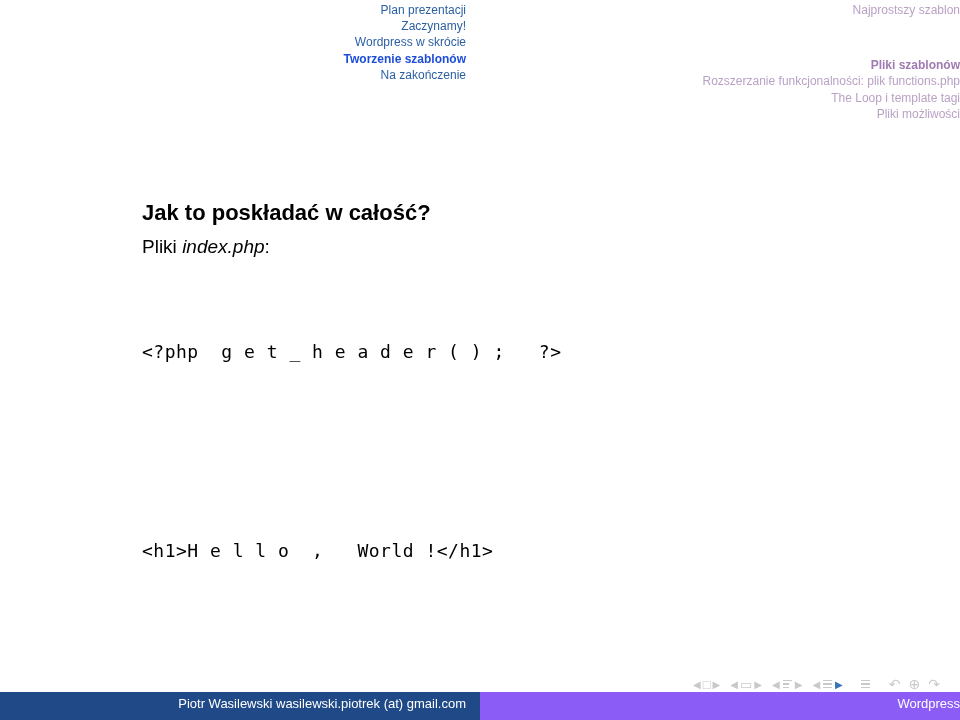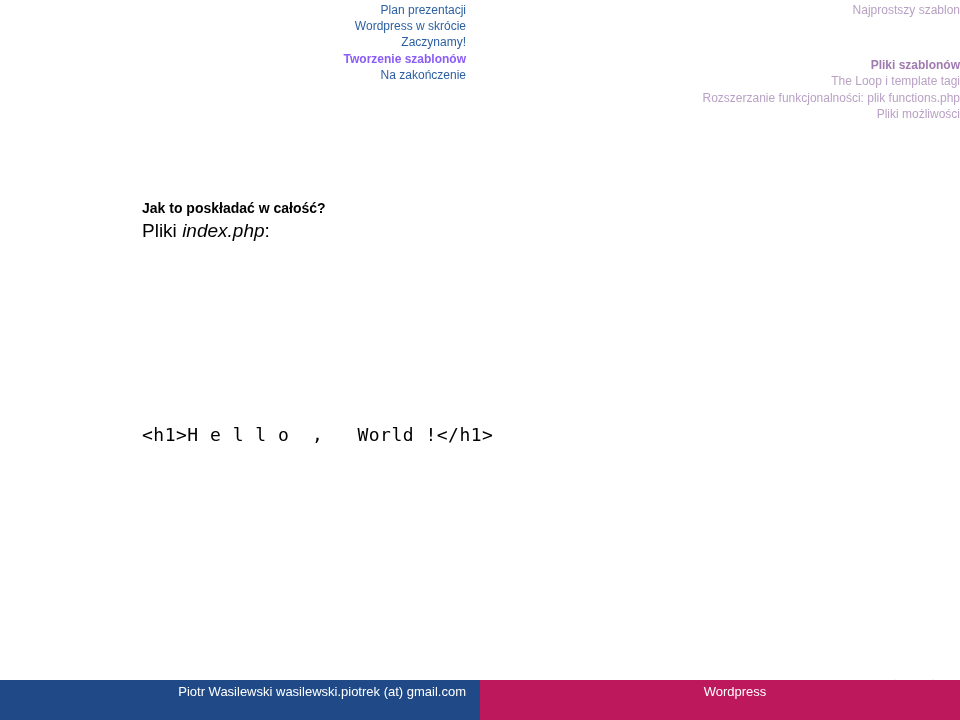--- a/index.html
+++ b/index.html
@@ -16,39 +16,39 @@
     padding: 2px 0 8px 0;
     font-size: 12px;
     line-height: 1.35;
   }
   .header-left {
     width: 480px;
     text-align: right;
     padding-right: 14px;
     color: #2b5fa2;
   }
-  .header-left .bold-line { font-weight: bold; color: #8b5cf6; }
+  .header-left .bold-line { font-weight: bold; color: #1d4ed8; }
   .header-right {
     width: 480px;
     text-align: right;
     padding-left: 0;
     color: #b9a1c4;
   }
   .header-right .bold-line { font-weight: bold; color: #a07ab0; margin-top: 39px; }
 
   .content {
     position: absolute;
     top: 200px;
     left: 142px;
   }
   .question {
     font-weight: bold;
-    font-size: 14px;
+    font-size: 22px;
     color: #000;
-    margin-bottom: 4px;
+    margin-bottom: 10px;
   }
   .filename {
     font-size: 19px;
     color: #000;
   }
   .filename .italic { font-style: italic; text-align: right; }
   .code {
     margin-top: 10px;
     font-family: "DejaVu Sans Mono", monospace;
     font-size: 18px;
@@ -56,37 +56,37 @@
     color: #000;
     white-space: pre;
     letter-spacing: 0.5px;
   }
 
   .footer {
     position: absolute;
     bottom: 0;
     left: 0;
     width: 960px;
-    height: 40px;
+    height: 28px;
     display: flex;
     font-size: 13px;
   }
   .footer-left {
     width: 480px;
     background: #1f4a87;
     color: #fff;
     text-align: right;
     padding-right: 14px;
     line-height: 24px;
   }
   .footer-right {
     width: 480px;
-    background: #be185d;
+    background: #8b5cf6;
     color: #fff;
-    text-align: center;
+    text-align: right;
     padding-left: 30px;
     line-height: 24px;
   }
 
   .nav-icons {
     position: absolute;
     bottom: 28px;
     right: 18px;
     display: flex;
     align-items: center;
@@ -128,40 +128,41 @@
     font-size: 14px;
     margin: 0 2px;
   }
 </style>
 </head>
 <body>
 
 <div class="header">
   <div class="header-left">
     <div>Plan prezentacji</div>
+    <div>Zaczynamy!</div>
     <div>Wordpress w skrócie</div>
-    <div>Zaczynamy!</div>
     <div class="bold-line">Tworzenie szablonów</div>
     <div>Na zakończenie</div>
   </div>
   <div class="header-right">
     <div>Najprostszy szablon</div>
     <div class="bold-line">Pliki szablonów</div>
+    <div>Rozszerzanie funkcjonalności: plik functions.php</div>
     <div>The Loop i template tagi</div>
-    <div>Rozszerzanie funkcjonalności: plik functions.php</div>
     <div>Pliki możliwości</div>
   </div>
 </div>
 
 <div class="content">
   <div class="question">Jak to poskładać w całość?</div>
   <div class="filename">
     <span>Pliki </span><span class="italic">index.php</span><span>:</span>
   </div>
   <div class="code">
+    <div>&lt;?php  g e t _ h e a d e r ( ) ;   ?&gt;</div>
     <div>&nbsp;</div>
     <div>&lt;h1&gt;H e l l o  ,   World !&lt;/h1&gt;</div>
     <div>&nbsp;</div>
     
   </div>
 </div>
 
 <div class="nav-icons">
   <div class="nav-group">
     <span class="tri">◀</span>

